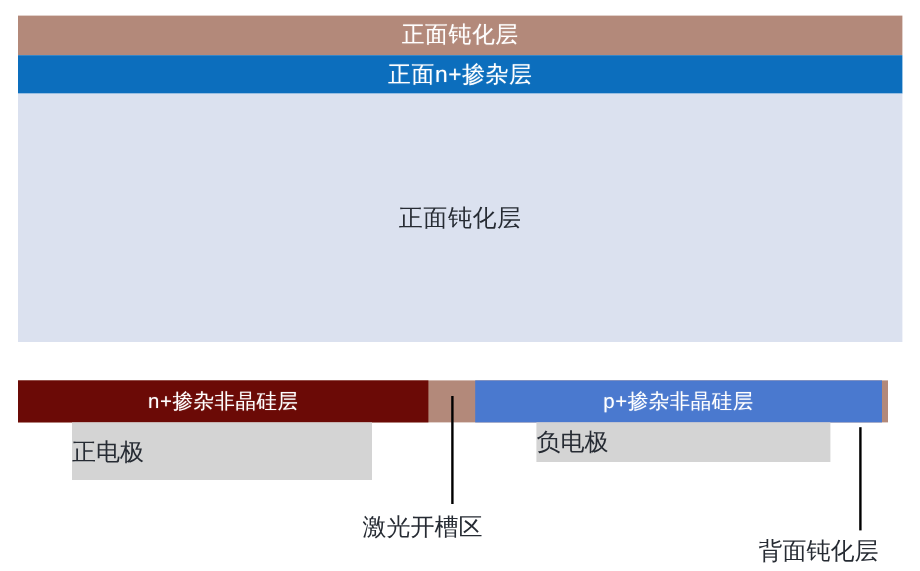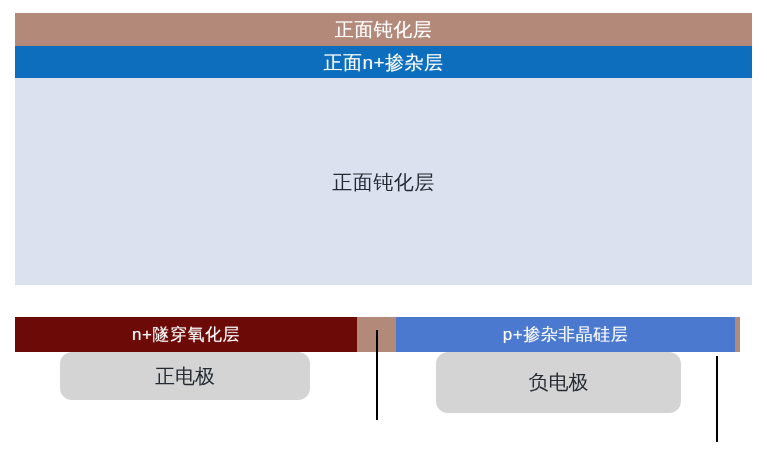--- a/index.html
+++ b/index.html
@@ -102,39 +102,38 @@
   }
   #p-amorphous .layer-label {
     font-size: 17px;
   }
   
   .electrode {
     position: absolute;
     background: #d4d4d4;
     display: flex;
     align-items: center;
-    justify-content: center;
-    border-radius: 12px;
+    justify-content: flex-start;
   }
   .electrode span {
     font-size: 20px;
     color: #262b33;
     white-space: nowrap;
   }
   #positive-electrode {
     left: 60px;
     top: 352px;
     width: 250px;
     height: 48px;
   }
   #negative-electrode {
-    left: 436px;
+    left: 447px;
     top: 352px;
     width: 245px;
-    height: 61px;
+    height: 33px;
   }
   
   .leader {
     position: absolute;
     width: 2px;
     background: #000000;
   }
   #laser-leader {
     left: 376px;
     top: 330px;
@@ -175,34 +174,36 @@
   </div>
 
   <div class="layer" id="silicon-wafer">
     <span class="layer-label label-dark">正面钝化层</span>
   </div>
 
 
   <div class="layer" id="back-passivation"></div>
 
   <div class="layer" id="n-amorphous">
-    <span class="layer-label label-light">n+隧穿氧化层</span>
+    <span class="layer-label label-light">n+掺杂非晶硅层</span>
   </div>
 
   <div class="layer" id="p-amorphous">
     <span class="layer-label label-light">p+掺杂非晶硅层</span>
   </div>
 
   <div class="electrode" id="positive-electrode">
     <span>正电极</span>
   </div>
 
   <div class="electrode" id="negative-electrode">
     <span>负电极</span>
   </div>
 
   <div class="leader" id="laser-leader"></div>
 
   <div class="leader" id="back-passivation-leader"></div>
 
-
+  <div class="callout" id="laser-groove-label">激光开槽区</div>
+
+  <div class="callout" id="back-passivation-label">背面钝化层</div>
 
 </div>
 
 </body></html>

